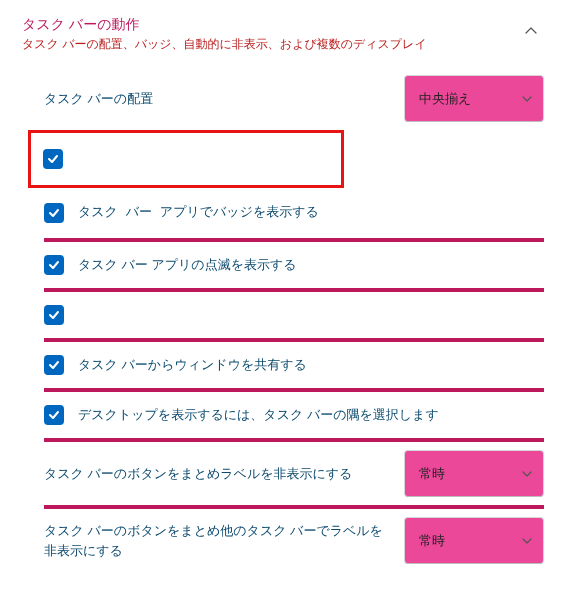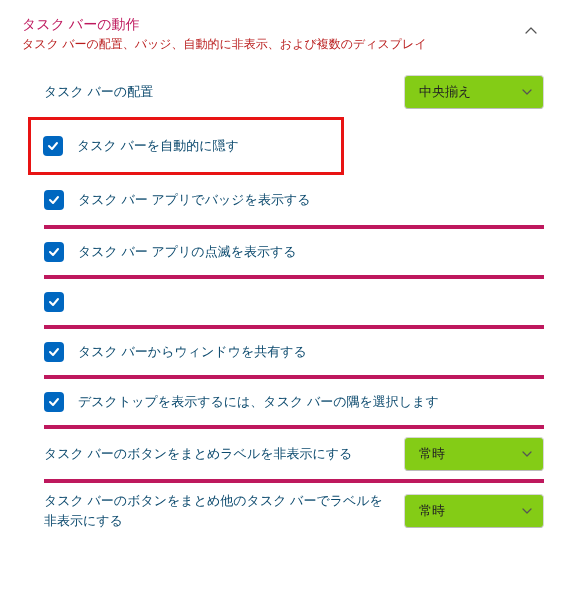--- a/index.html
+++ b/index.html
@@ -50,21 +50,21 @@
     border-top: 4px solid #be185d;
   }
   .row.highlight {
     border: 3px solid #e81313;
     border-radius: 0;
     padding: 10px 12px 10px 12px;
     margin-left: -16px;
     margin-right: 200px;
     min-height: 58px;
   }
-  .row.highlight + .row { border-top: none; }
+  .row.highlight + .row { border-top: none; font-family: Liberation Mono, monospace; }
   .row:first-child { border-top: none; }
   .checkbox {
     width: 20px;
     height: 20px;
     border-radius: 4px;
     background: #0067c0;
     display: inline-flex;
     align-items: center;
     justify-content: center;
     margin-right: 14px;
@@ -73,25 +73,25 @@
   .checkbox svg { display:block; }
   .row-label {
     flex: 1;
     font-size: 13px;
     color: #0c4a6e;
     padding-right: 12px;
     line-height: 1.5;
   }
   .dropdown {
     min-width: 140px;
-    height: 34px;
+    height: 47px;
     border: 1px solid #d6d6d6;
     border-bottom-color: #bcbcbc;
     border-radius: 4px;
-    background: #84cc16;
+    background: #ec4899;
     display: flex;
     align-items: center;
     padding: 0 10px 0 14px;
     font-size: 13px;
     color: #222;
   }
   .dropdown-wide { min-width: 150px; }
   .dropdown .dd-label { flex: 1; }
   .dropdown svg { display:block; margin-left:8px; }
   .label-only .row-label { margin-left: 0; }
@@ -126,21 +126,20 @@
           </span>
       </div>
     </div>
 
     <div class="row highlight">
       <span class="checkbox">
         <svg width="12" height="12" viewBox="0 0 12 12">
             <path d="M2 6 L5 9 L10 3" stroke="#fff" stroke-width="2" fill="none" stroke-linecap="round" stroke-linejoin="round"></path>
           </svg>
       </span>
-      <div class="row-label">タスク バーを自動的に隠す</div>
     </div>
 
     <div class="row">
       <span class="checkbox">
         <svg width="12" height="12" viewBox="0 0 12 12">
             <path d="M2 6 L5 9 L10 3" stroke="#fff" stroke-width="2" fill="none" stroke-linecap="round" stroke-linejoin="round"></path>
           </svg>
       </span>
       <div class="row-label">タスク バー アプリでバッジを表示する</div>
     </div>

